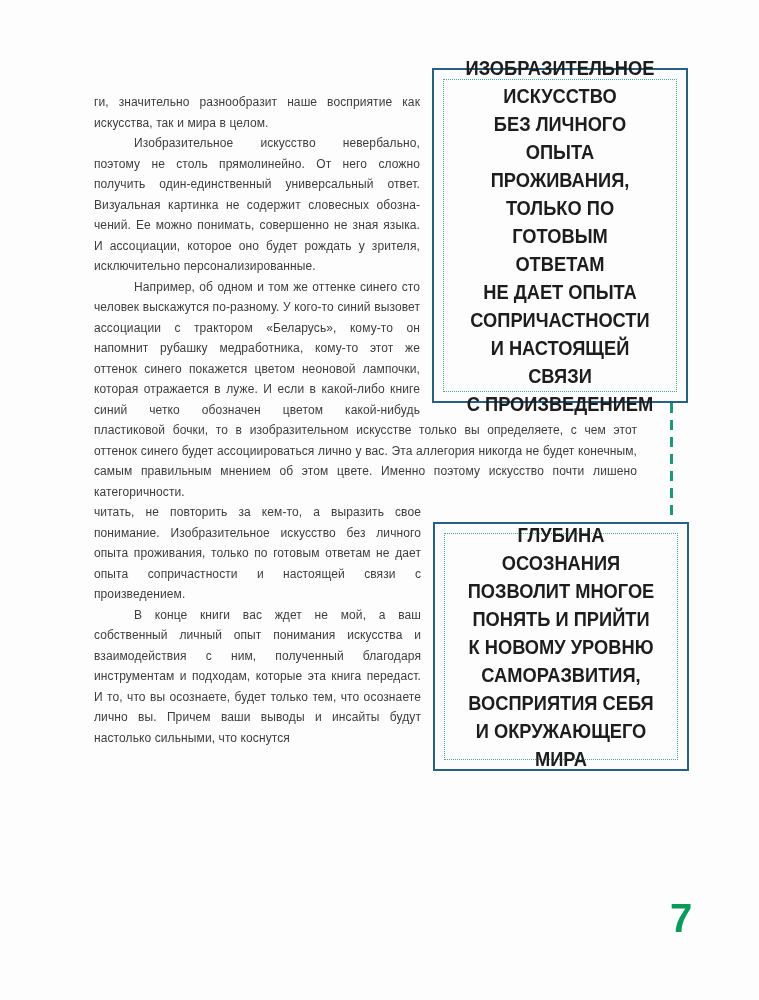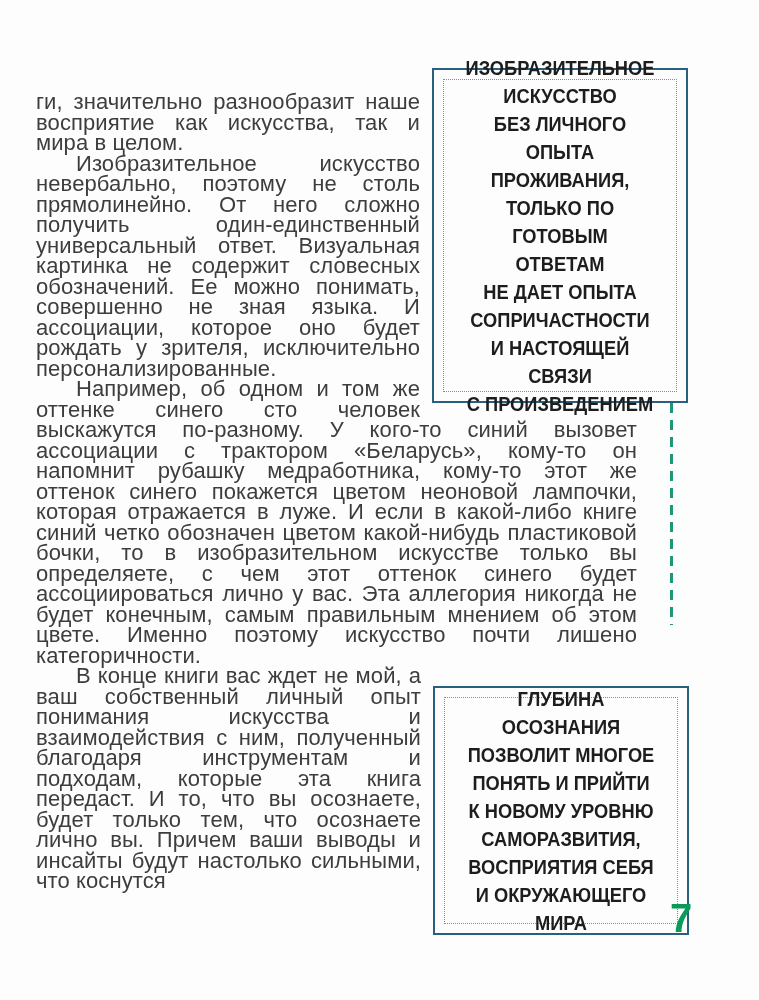--- a/index.html
+++ b/index.html
@@ -5,26 +5,26 @@
   html, body { margin: 0; padding: 0; }
   .page {
     position: relative;
     width: 759px;
     height: 1000px;
     background: #fdfdfd;
     overflow: hidden;
     font-family: "Liberation Sans", sans-serif;
   }
   .content {
-    padding: 92px 122px 0 36px; 
+    padding: 92px 122px 0 94px; 
     color: #3d3d3d;
   }
   .para {
     margin: 0;
-    font-size: 22px;
+    font-size: 12px;
     line-height: 20.5px;
     text-align: justify;
     text-indent: 40px;
     letter-spacing: 0.1px;
   }
   .no-indent { text-indent: 0; }
   .justify-last { text-align-last: justify; }
 
   
   .float-wrap {
@@ -121,17 +121,18 @@
 ПОНЯТЬ И ПРИЙТИ
 К НОВОМУ УРОВНЮ
 САМОРАЗВИТИЯ,
 ВОСПРИЯТИЯ СЕБЯ
 И ОКРУЖАЮЩЕГО
 МИРА</div>
         </div>
       </div>
     </div>
 
+    <p class="para no-indent">читать, не повторить за кем-то, а выра­зить свое понимание. Изобразительное искусство без личного опыта прожива­ния, только по готовым ответам не дает опыта сопричастности и настоящей свя­зи с произведением.</p>
     <p class="para">В конце книги вас ждет не мой, а ваш собственный личный опыт понимания ис­кусства и взаимодействия с ним, получен­ный благодаря инструментам и подходам, которые эта книга передаст. И то, что вы осознаете, будет только тем, что осознае­те лично вы. Причем ваши выводы и инсай­ты будут настолько сильными, что коснутся</p>
   </div>
 
   <div class="page-number">7</div>
 </div>
 
 </body></html>

